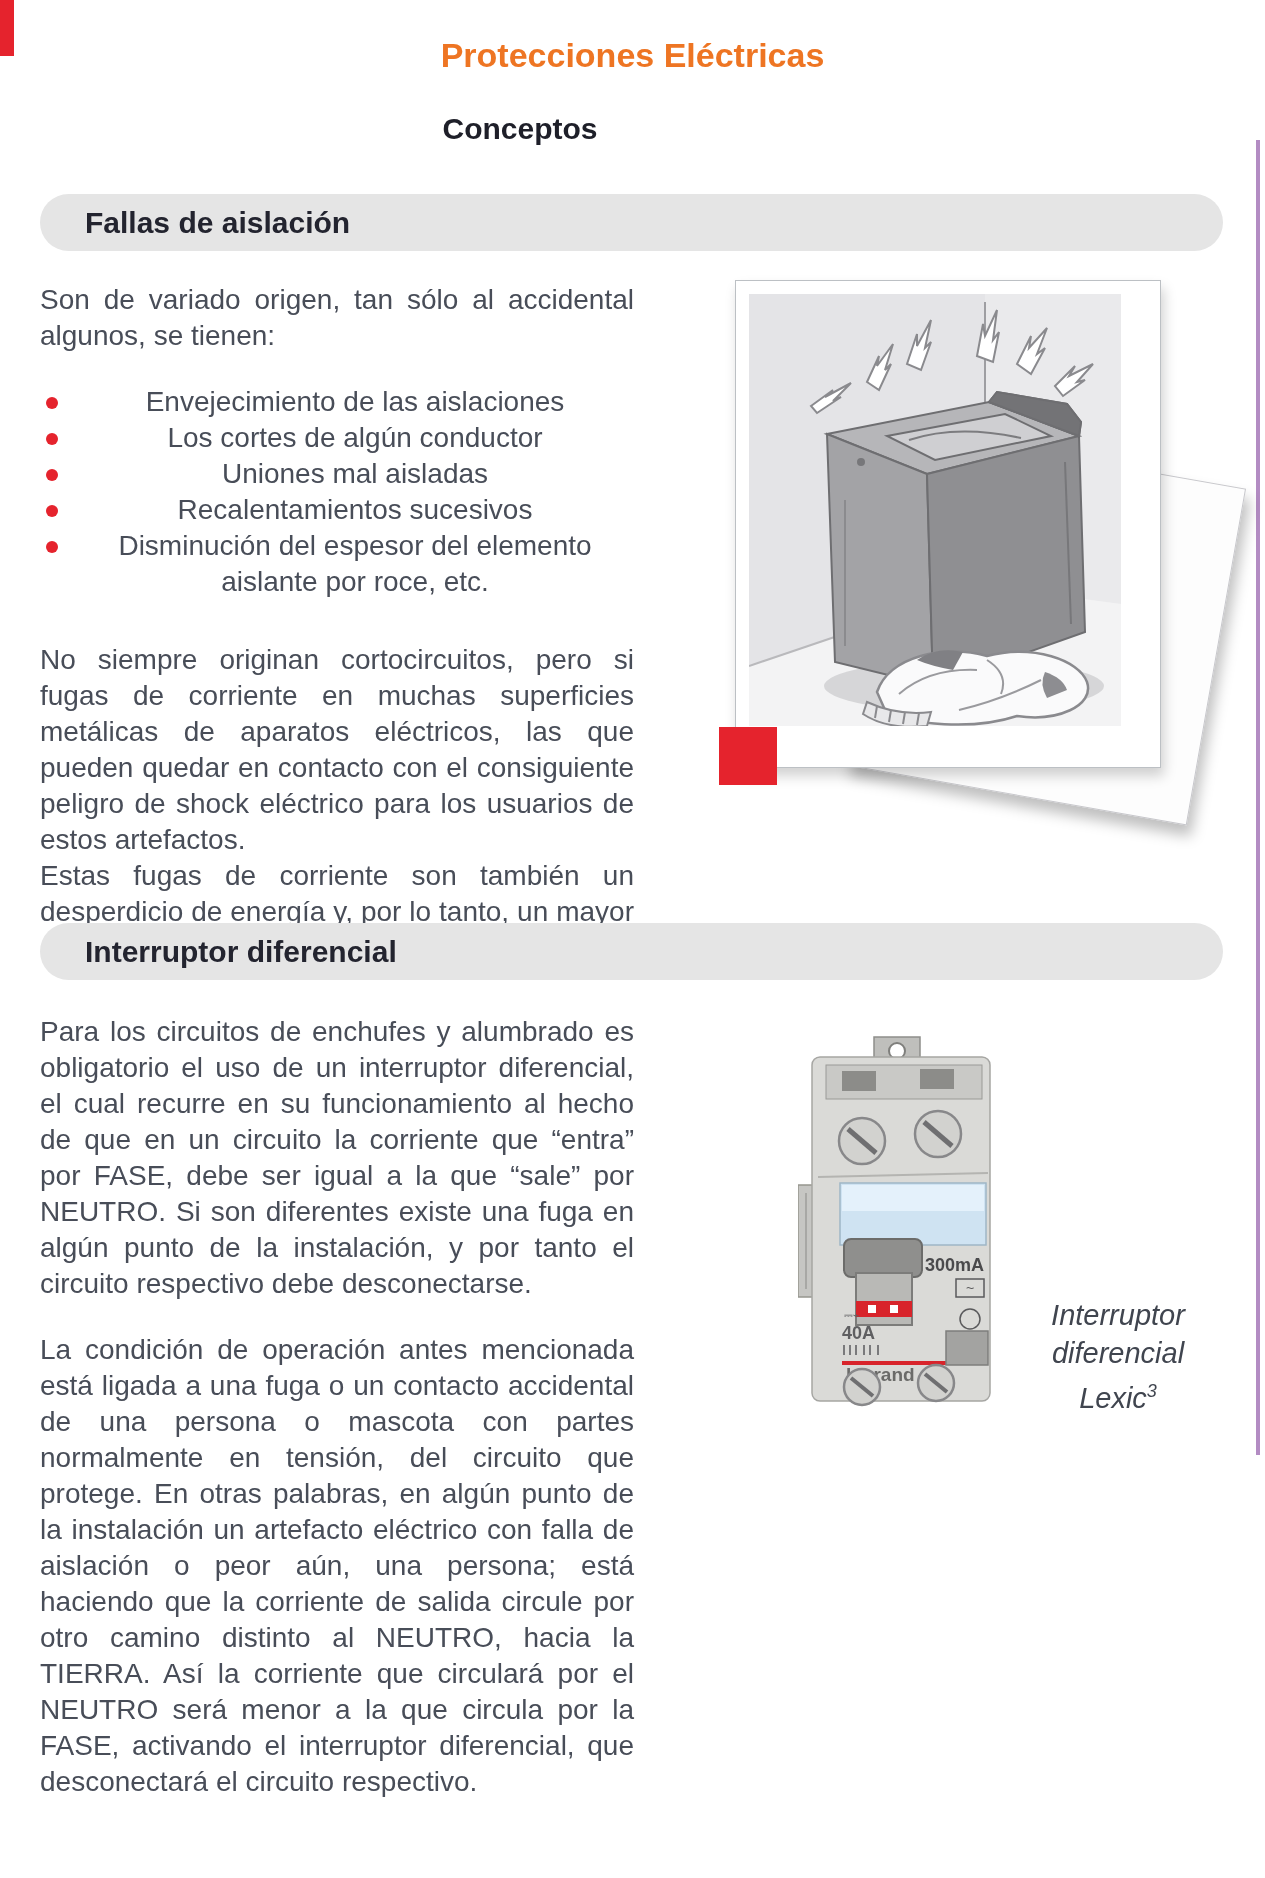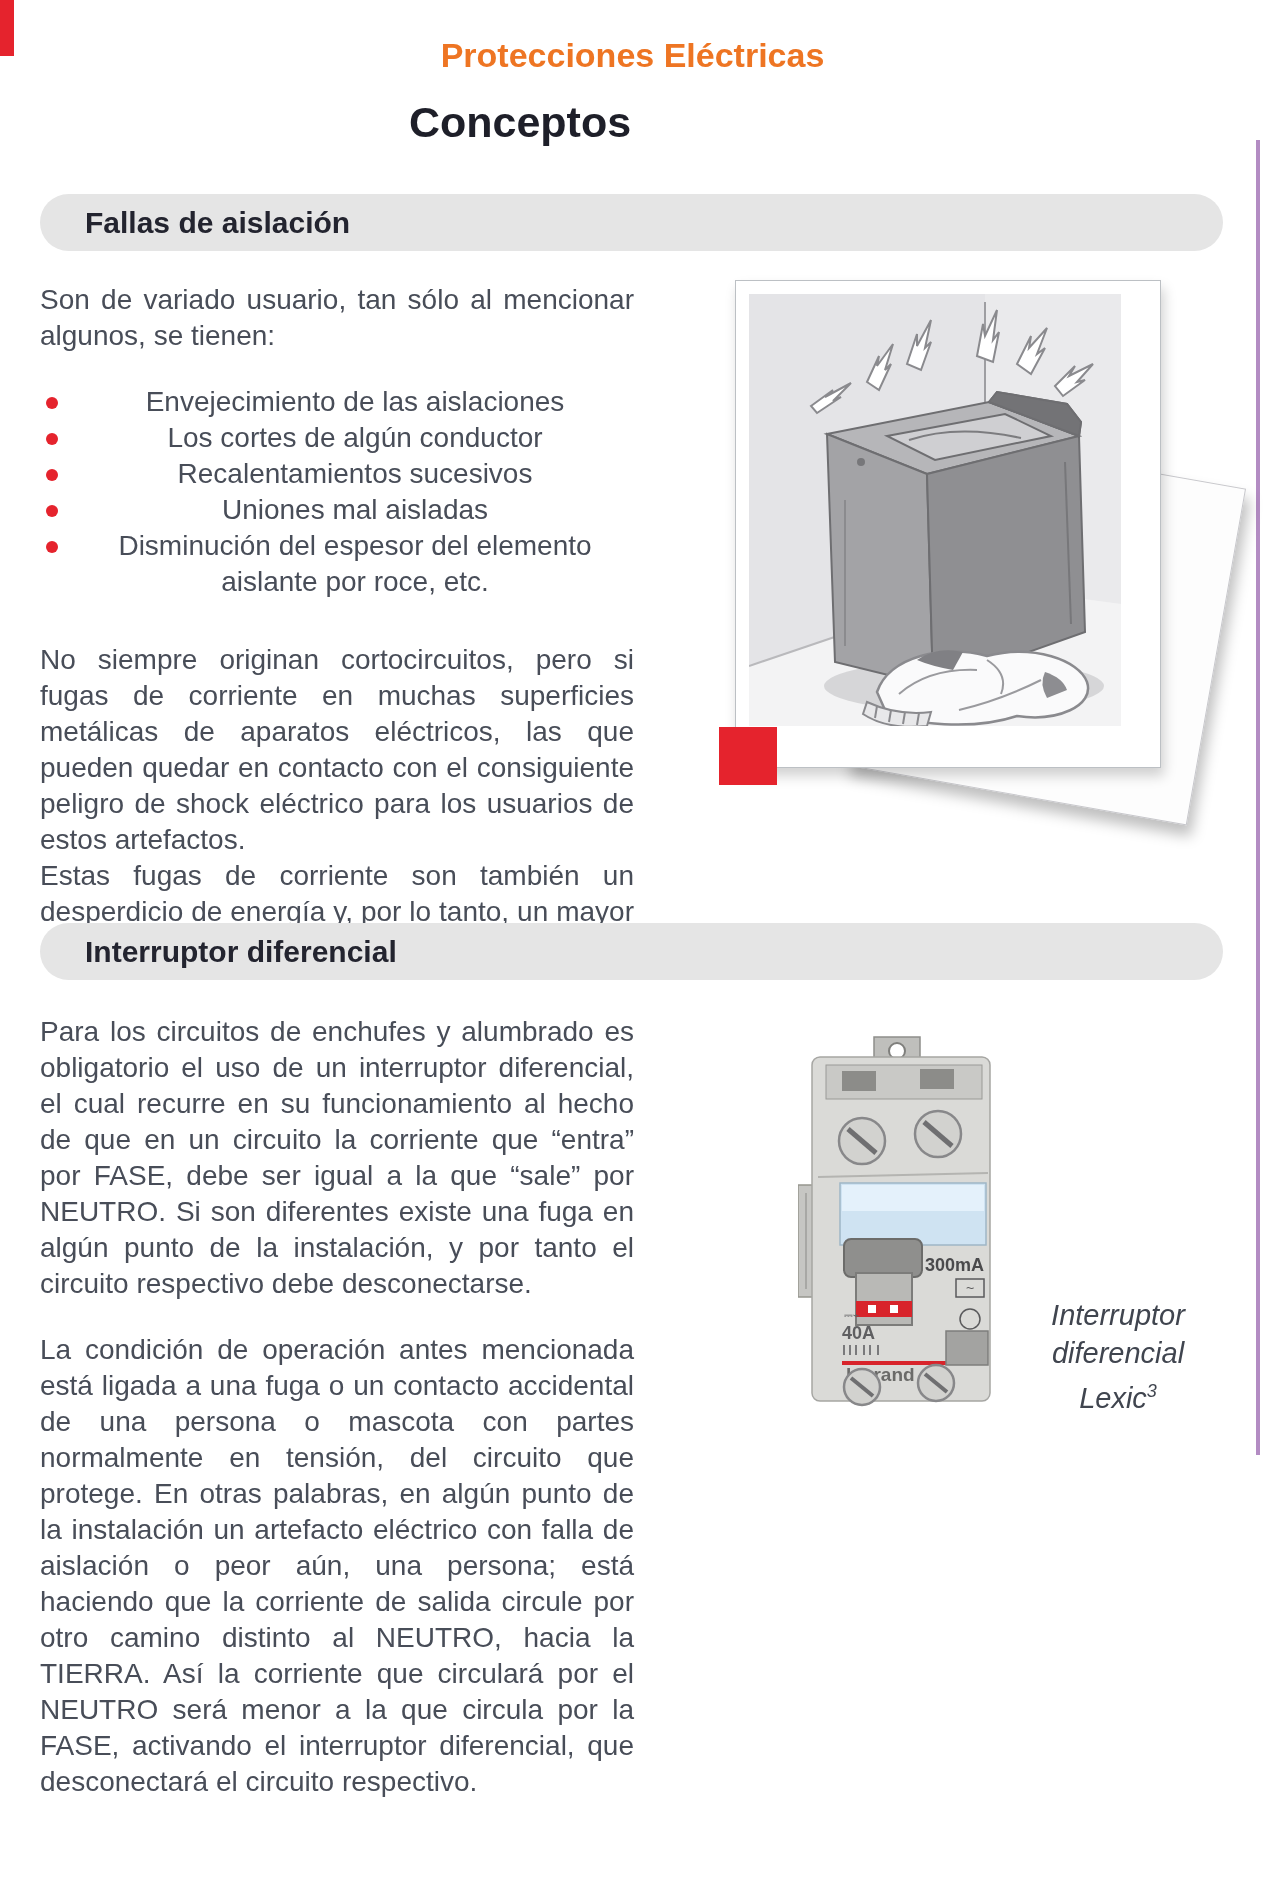--- a/index.html
+++ b/index.html
@@ -9,22 +9,22 @@
     font-family:"Liberation Sans","DejaVu Sans",sans-serif;
     color:#484d58;
   }
   
   .corner-marker{position:absolute;left:0;top:0;width:14px;height:56px;background:#e5232d;}
   .right-rule{position:absolute;left:1256px;top:140px;width:4px;height:1315px;background:#a678b8;opacity:.85;}
 
   
   .title{position:absolute;left:0;top:36px;width:1265px;text-align:center;
          font-size:34px;font-weight:bold;color:#ee7523;letter-spacing:0px;}
-  .subtitle{position:absolute;left:0;top:98px;width:1040px;text-align:center;
-         font-size:43px;font-weight:bold;color:#1e1f29;}
+  .subtitle{position:absolute;left:0;top:112px;width:1040px;text-align:center;
+         font-size:30px;font-weight:bold;color:#1e1f29;}
 
   
   .bar{position:absolute;left:40px;width:1183px;height:57px;background:#e5e5e5;
        border-radius:29px;}
   .bar1{top:194px;}
   .bar2{top:923px;}
   .bar .bar-label{display:block;padding-left:45px;line-height:57px;
        font-size:30px;font-weight:bold;color:#23242f;}
 
   
@@ -64,26 +64,26 @@
 <div class="right-rule"></div>
 
 <div class="title">Protecciones Eléctricas</div>
 <div class="subtitle">Conceptos</div>
 
 <div class="bar bar1">
   <span class="bar-label">Fallas de aislación</span>
 </div>
 
 <div class="col col1">
-  <p class="intro">Son de variado usuario, tan sólo al mencionar algunos, se tienen:</p>
+  <p class="intro">Son de variado origen, tan sólo al accidental algunos, se tienen:</p>
   <ul class="bullets">
     <li><span class="bullet-dot"></span><span>Envejecimiento de las aislaciones</span></li>
     <li><span class="bullet-dot"></span><span>Los cortes de algún conductor</span></li>
+    <li><span class="bullet-dot"></span><span>Uniones mal aisladas</span></li>
     <li><span class="bullet-dot"></span><span>Recalentamientos sucesivos</span></li>
-    <li><span class="bullet-dot"></span><span>Uniones mal aisladas</span></li>
     <li><span class="bullet-dot"></span><span>Disminución del espesor del elemento aislante por roce, etc.</span></li>
   </ul>
   <p>No siempre originan cortocircuitos, pero si fugas de corriente en muchas superficies metálicas de aparatos eléctricos, las que pueden quedar en contacto con el consiguiente peligro de shock eléctrico para los usuarios de estos artefactos.</p>
   <p>Estas fugas de corriente son también un desperdicio de energía y, por lo tanto, un mayor costo para el usuario.</p>
 </div>
 
 <div class="fig1">
   <div class="back-sheet"></div>
   <div class="photo-frame">
     <svg width="372" height="432" viewBox="0 0 372 432">

